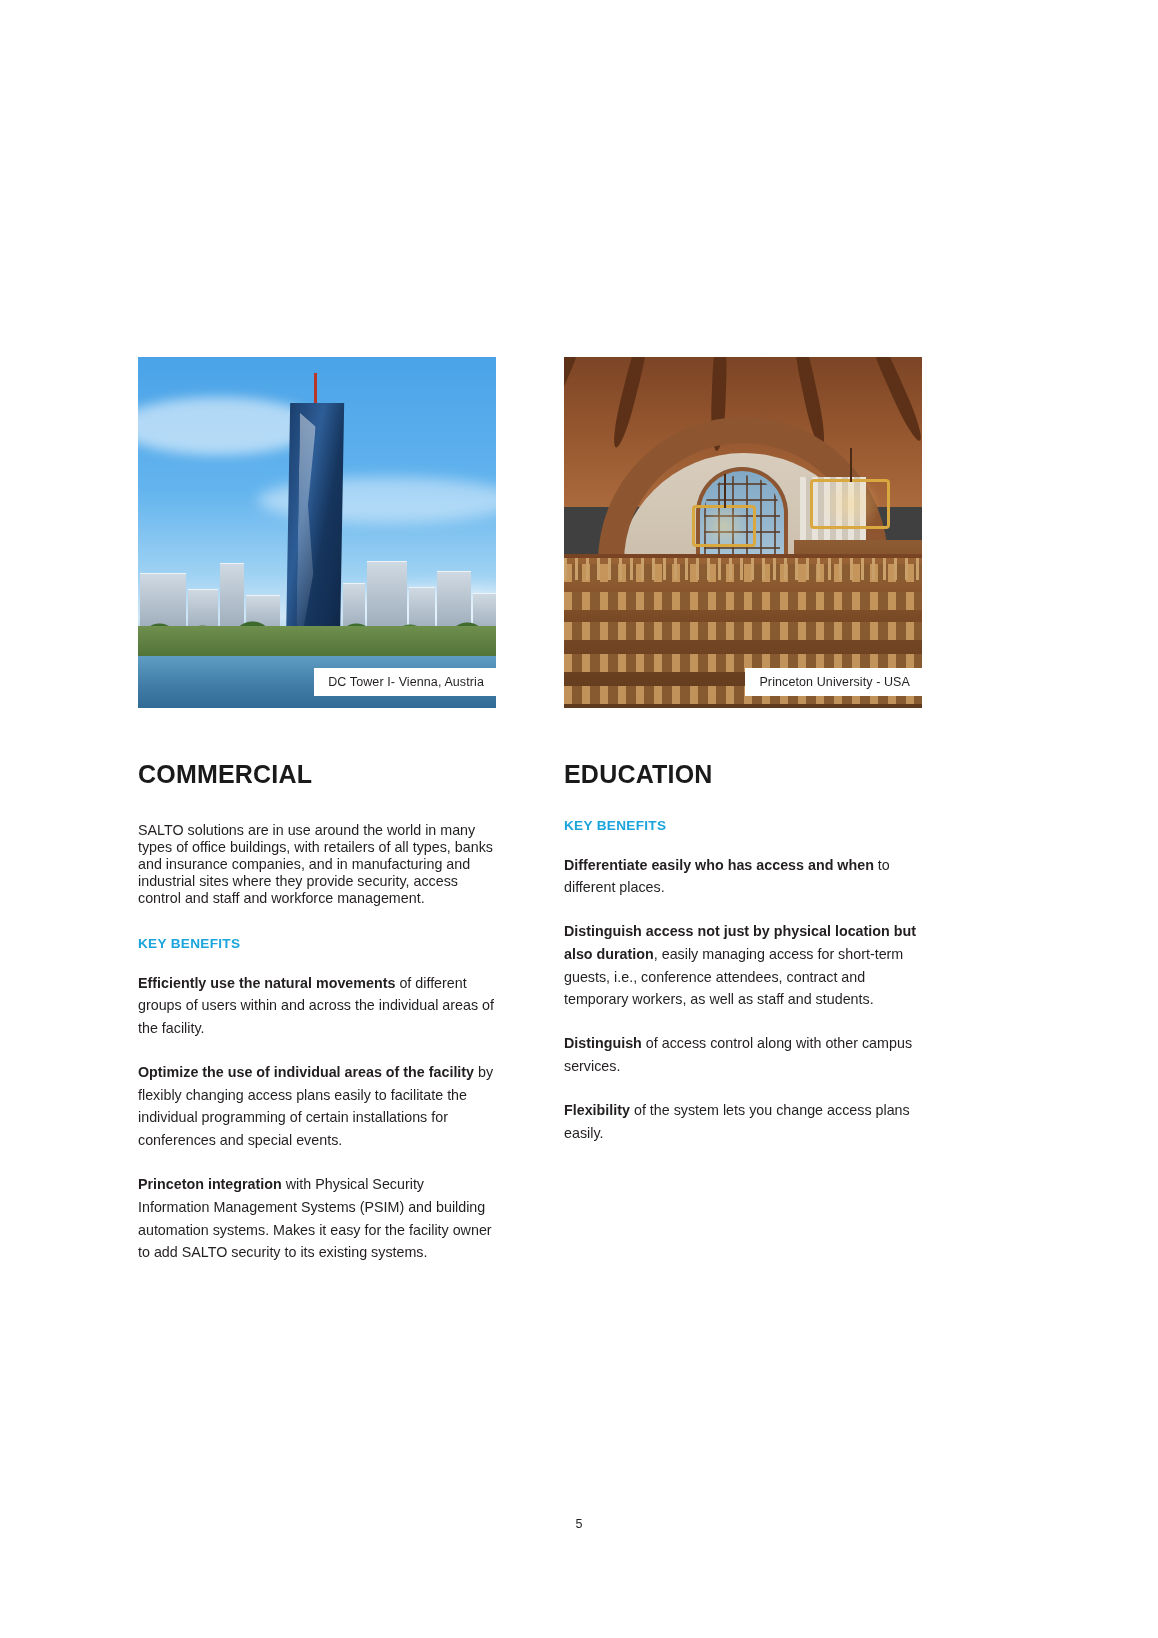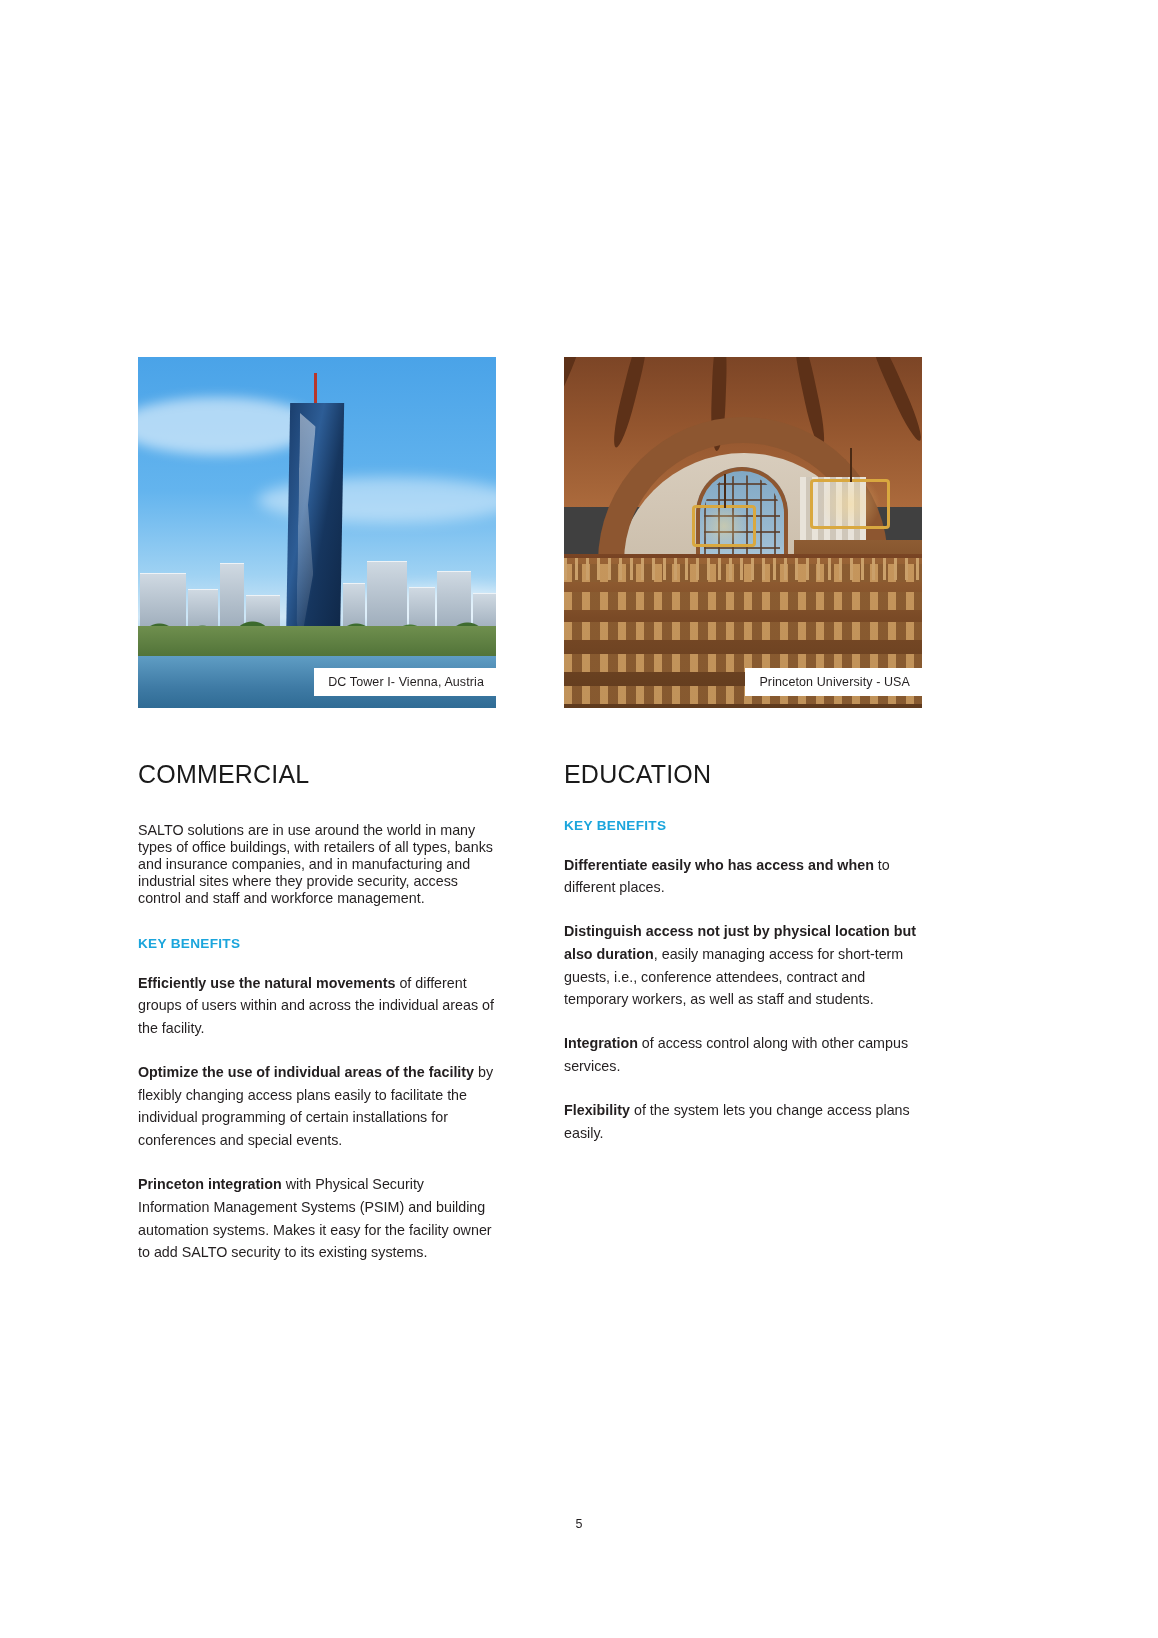--- a/index.html
+++ b/index.html
@@ -186,21 +186,21 @@
   }
   .ph-hall .stage {
     position: absolute; right: 0; bottom: 96px; width: 128px; height: 72px;
     background: linear-gradient(180deg, #8e5c33, #6a3f1f);
   }
 
   
   h2.section-title {
     font-size: 25px;
     line-height: 1.1;
-    font-weight: normal;
+    font-weight: bold;
     letter-spacing: 0.2px;
     margin: 53px 0 0 0;
     color: #1a1a1a;
   }
   p.intro {
     font-size: 14.3px;
     line-height: 17px;
     margin: 33px 0 0 0;
     color: #231f20;
   }
@@ -314,21 +314,21 @@
 
       <h3 class="key-benefits">KEY BENEFITS</h3>
 
       <p class="benefit">
         <b>Differentiate easily who has access and when</b><span> to different places.</span>
       </p>
       <p class="benefit">
         <b>Distinguish access not just by physical location but also duration</b><span>, easily managing access for short-term guests, i.e., conference attendees, contract and temporary workers, as well as staff and students.</span>
       </p>
       <p class="benefit">
-        <b>Integration</b><span> of access control along with other campus services.</span>
+        <b>Distinguish</b><span> of access control along with other campus services.</span>
       </p>
       <p class="benefit">
         <b>Flexibility</b><span> of the system lets you change access plans easily.</span>
       </p>
 
     </div>
   </div>
 
   <div class="page-number">5</div>
 </div>

